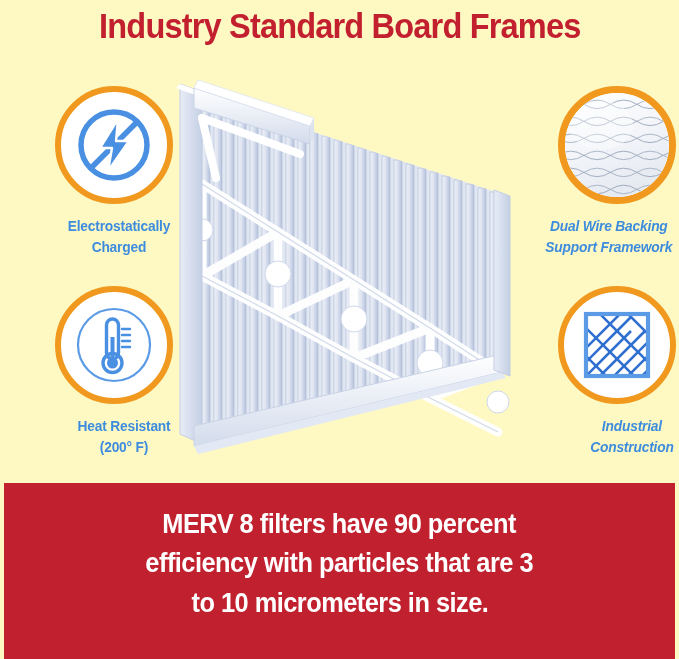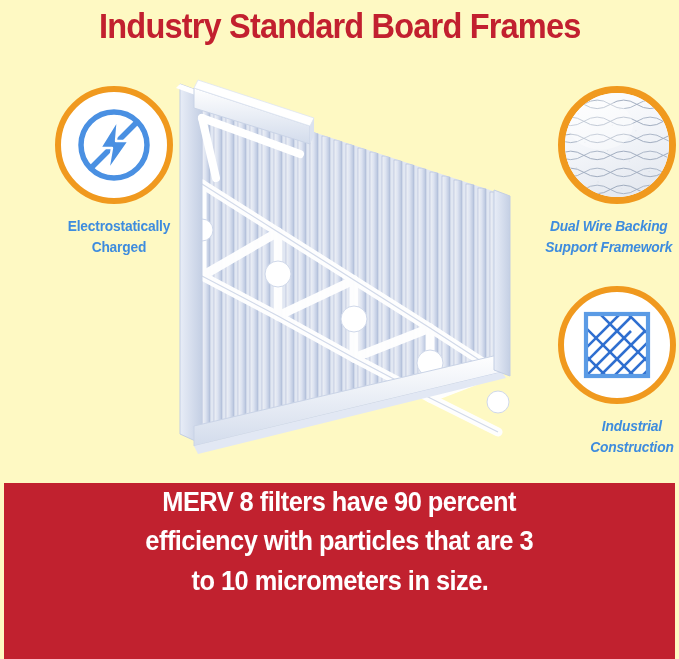--- a/index.html
+++ b/index.html
@@ -82,20 +82,21 @@
   .banner {
     position: absolute;
     left: 4px;
     top: 483px;
     width: 671px;
     height: 176px;
     background: #C1212F;
     display: flex;
     flex-direction: column;
     align-items: center;
+    justify-content: center;
     padding-bottom: 14px;
   }
   .banner-line {
     color: #ffffff;
     font-size: 27px;
     font-weight: bold;
     line-height: 1.46;
     letter-spacing: -0.55px;
     white-space: nowrap;
     transform: scaleX(0.94);
@@ -230,20 +231,41 @@
         <line x1="19" y1="65" x2="65" y2="19" stroke="#4A90E2" stroke-width="5.5" stroke-linecap="round"></line>
         <path d="M46,16 L28,45 L40,45 L36,68 L57,38 L44,38 Z" fill="#4A90E2" stroke="#ffffff" stroke-width="2.4" stroke-linejoin="round"></path>
       </svg>
     </div>
     <div class="feature-label">
       <div>Electrostatically</div>
       <div>Charged</div>
     </div>
   </div>
 
+  <div class="feature feature-bl">
+    <div class="ring">
+      <svg width="88" height="88" viewBox="0 0 88 88">
+        <circle cx="44" cy="44" r="36" fill="none" stroke="#5B9BE5" stroke-width="2.2"></circle>
+        <rect x="36.5" y="18" width="12" height="40" rx="6" fill="none" stroke="#4A90E2" stroke-width="3.4"></rect>
+        <circle cx="42.5" cy="62" r="9.5" fill="none" stroke="#4A90E2" stroke-width="3.4"></circle>
+        <circle cx="42.5" cy="62" r="5.5" fill="#4A90E2"></circle>
+        <rect x="40.5" y="36" width="4" height="22" fill="#4A90E2"></rect>
+        <g stroke="#4A90E2" stroke-width="2.4" stroke-linecap="round">
+          <line x1="52" y1="28" x2="60" y2="28"></line>
+          <line x1="52" y1="34" x2="60" y2="34"></line>
+          <line x1="52" y1="40" x2="60" y2="40"></line>
+          <line x1="52" y1="46" x2="60" y2="46"></line>
+        </g>
+      </svg>
+    </div>
+    <div class="feature-label">
+      <div>Heat Resistant</div>
+      <div>(200° F)</div>
+    </div>
+  </div>
 
   <div class="feature feature-tr">
     <div class="ring ring-photo">
       <svg class="mesh-photo" viewBox="0 0 110 110" preserveAspectRatio="xMidYMid slice">
         <defs>
           <linearGradient id="clothG" x1="0" y1="0" x2="0.4" y2="1">
             <stop offset="0" stop-color="#ffffff"></stop>
             <stop offset="0.5" stop-color="#f4f6fa"></stop>
             <stop offset="1" stop-color="#e6eaf1"></stop>
           </linearGradient>

